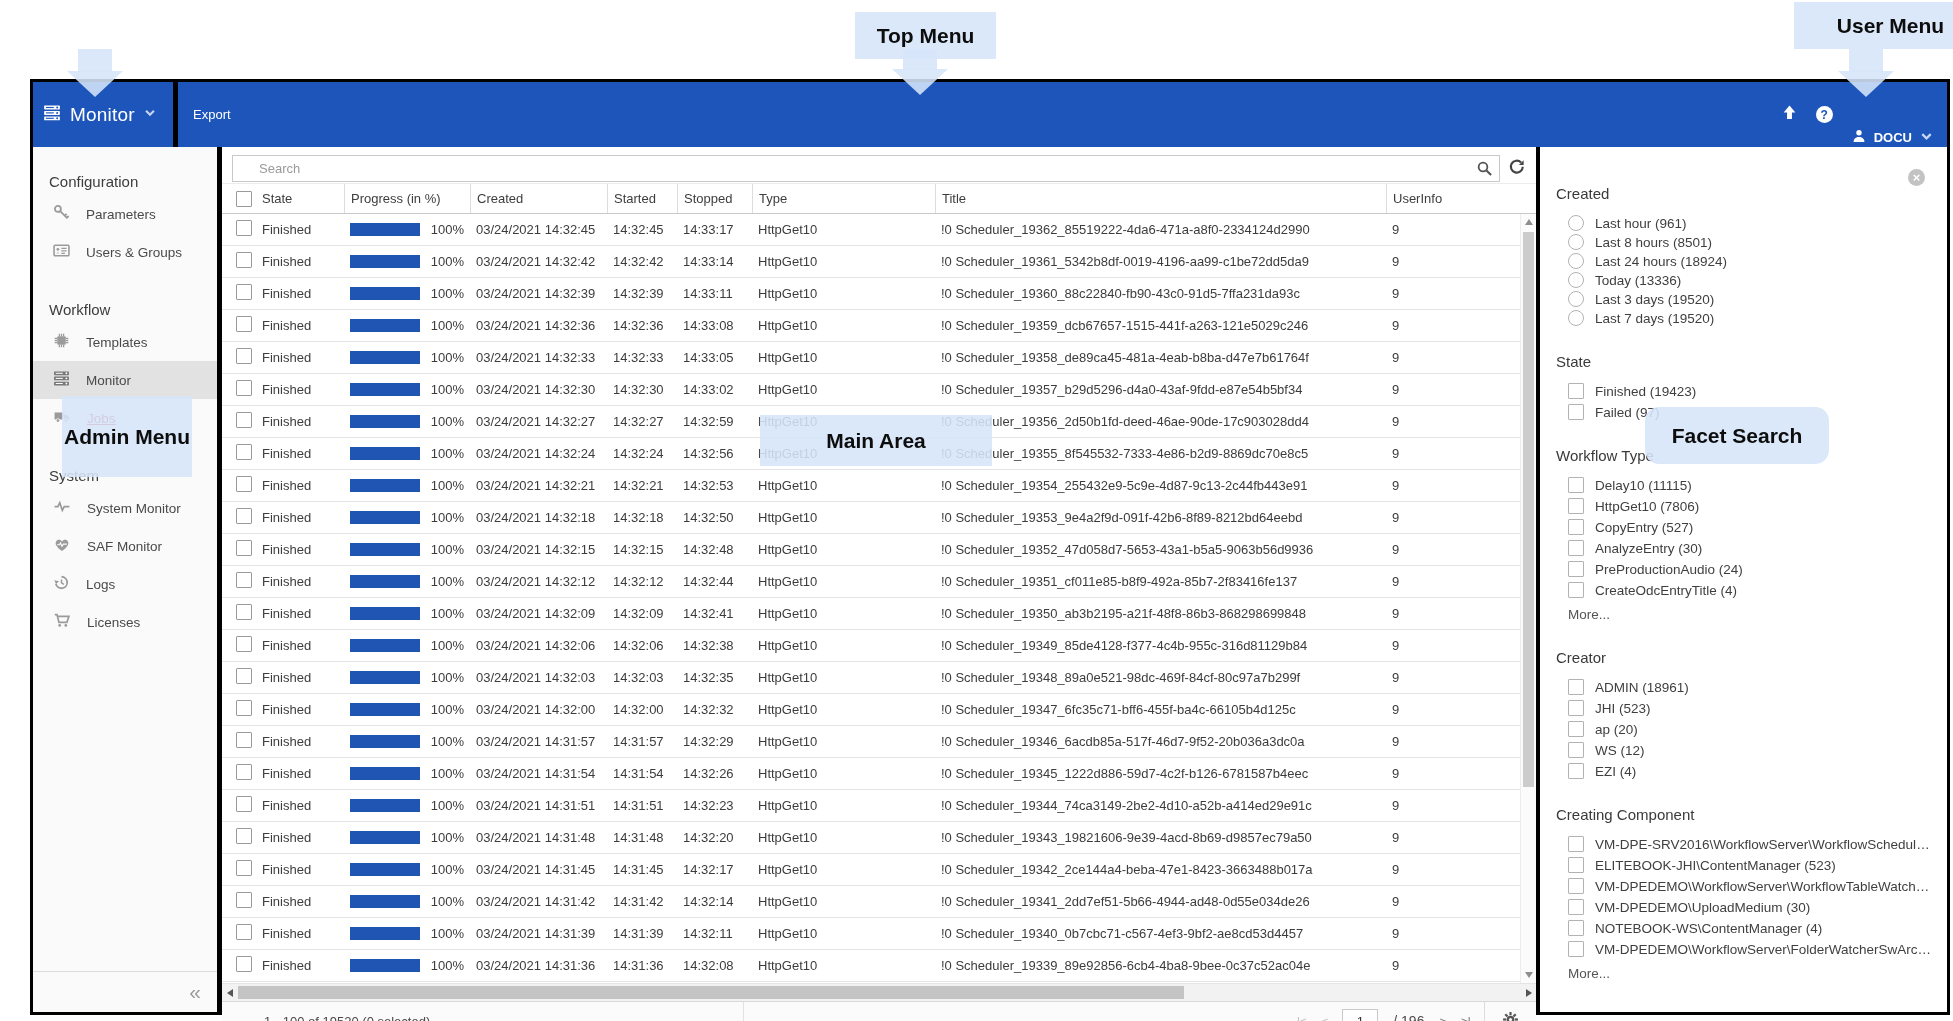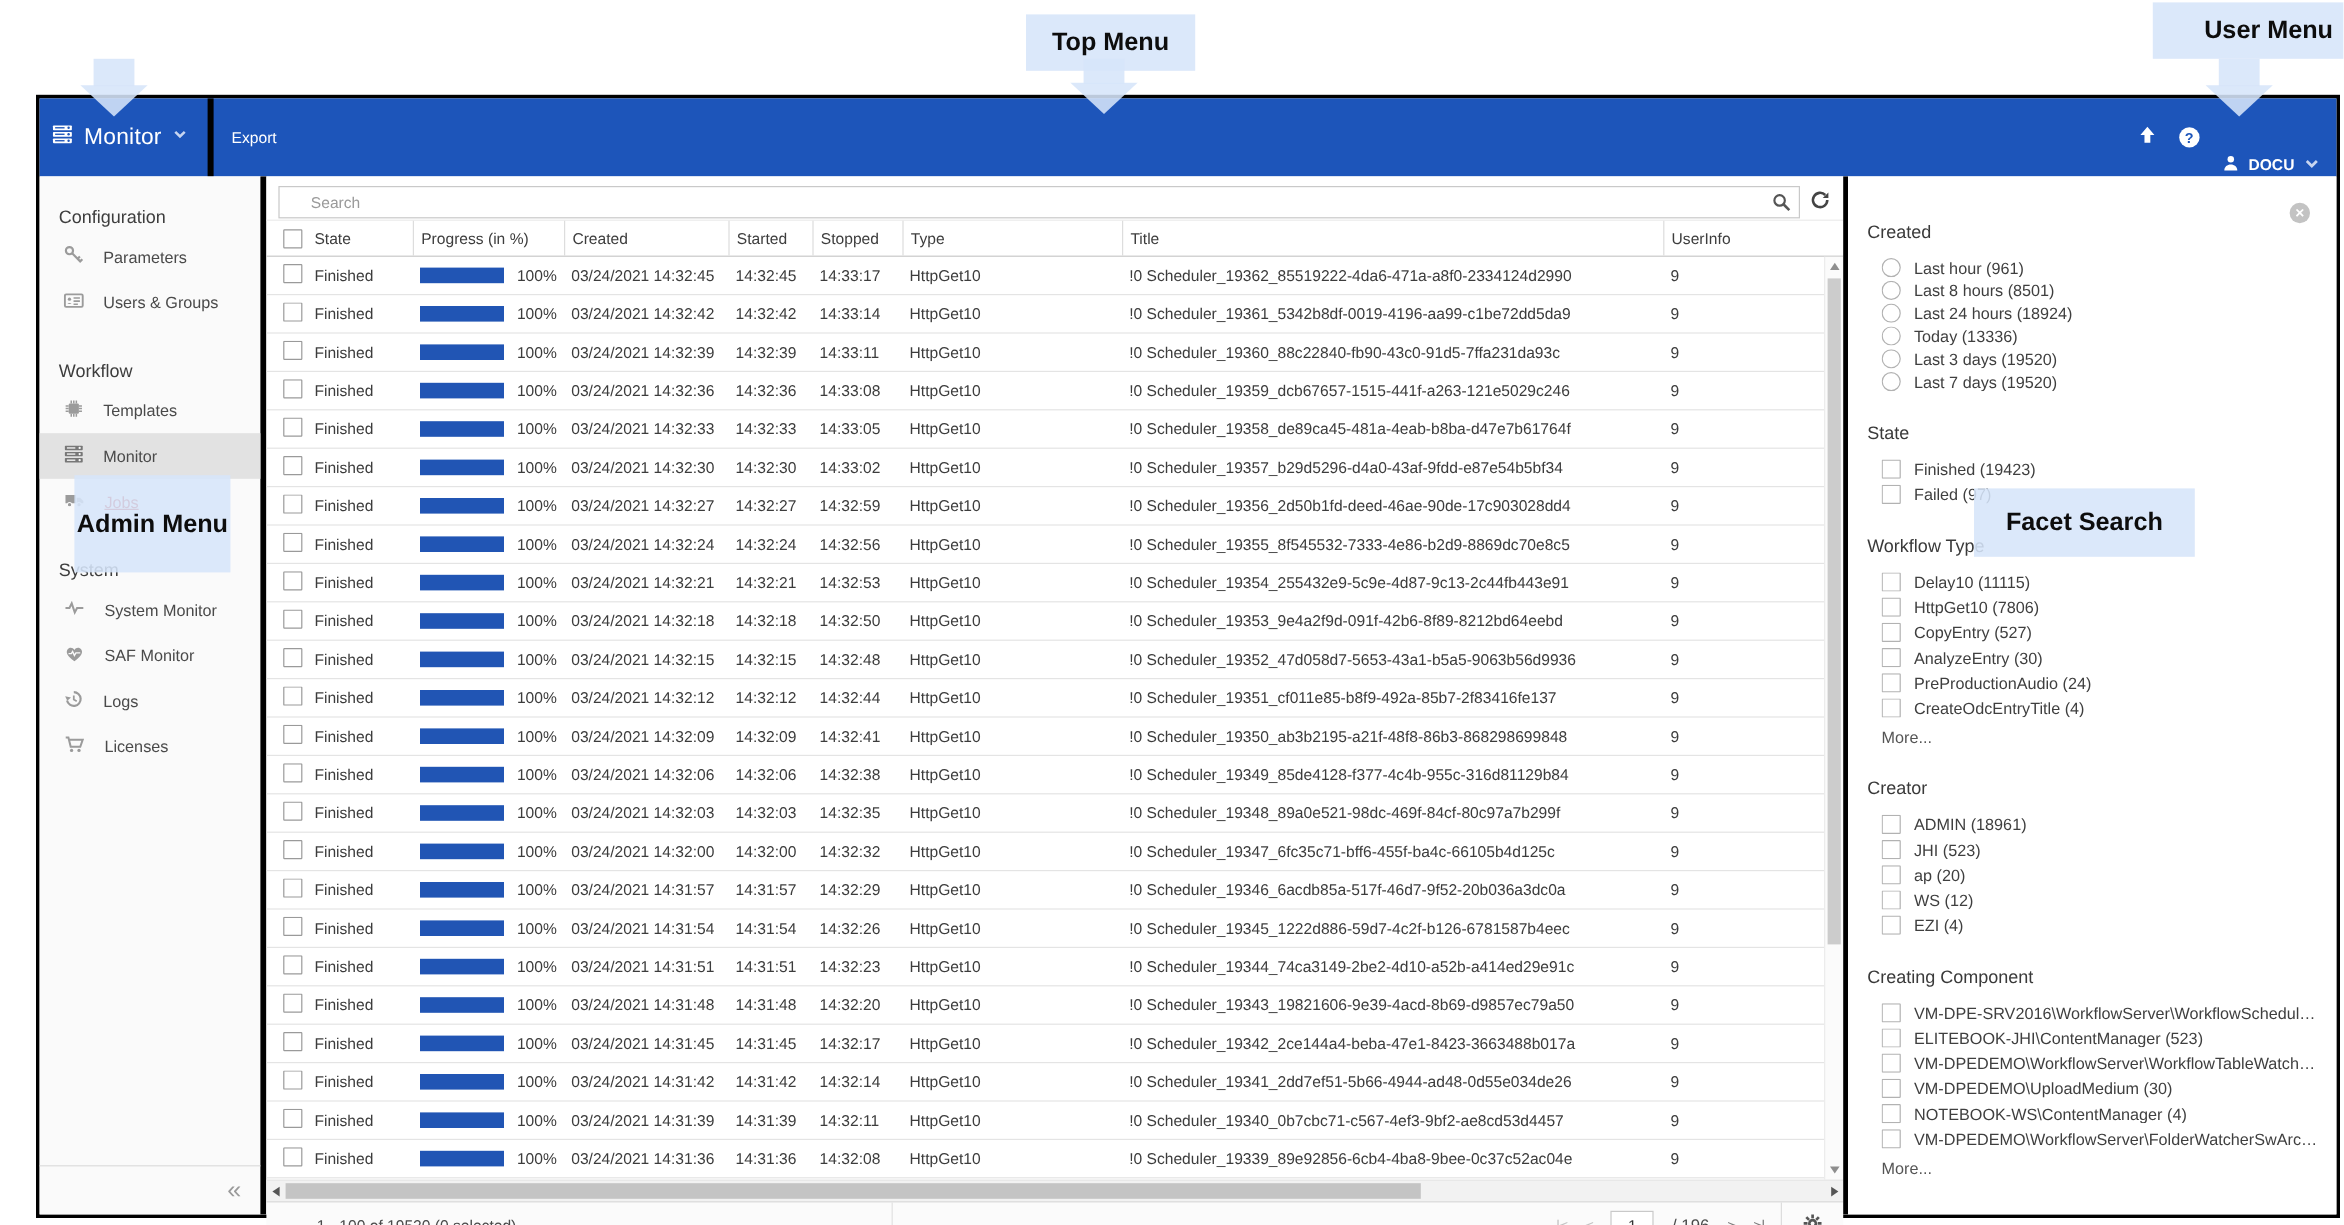--- a/index.html
+++ b/index.html
@@ -807,15 +807,16 @@
 
   <div class="callout" style="left:855px;top:12px;width:141px;height:47px;">Top Menu</div>
   <div class="co-stem" style="left:903px;top:49px;width:34px;height:21px;"></div>
   <div class="co-head" style="left:892px;top:69px;"></div>
 
   <div class="callout" style="left:1794px;top:2px;width:159px;height:47px;padding-left:17px;">User Menu</div>
   <div class="co-stem" style="left:1849px;top:49px;width:34px;height:23px;"></div>
   <div class="co-head" style="left:1838px;top:71px;"></div>
 
   <div class="callout" style="left:62px;top:396px;width:130px;height:81px;">Admin Menu</div>
-  <div class="callout" style="left:1645px;top:407px;width:184px;height:57px;">Facet Search</div>
+  <div class="callout" style="left:760px;top:415px;width:232px;height:51px;">Main Area</div>
+  <div class="callout" style="left:1645px;top:407px;width:184px;height:57px;border-radius:14px;">Facet Search</div>
 
 </div>
 
 </body></html>

